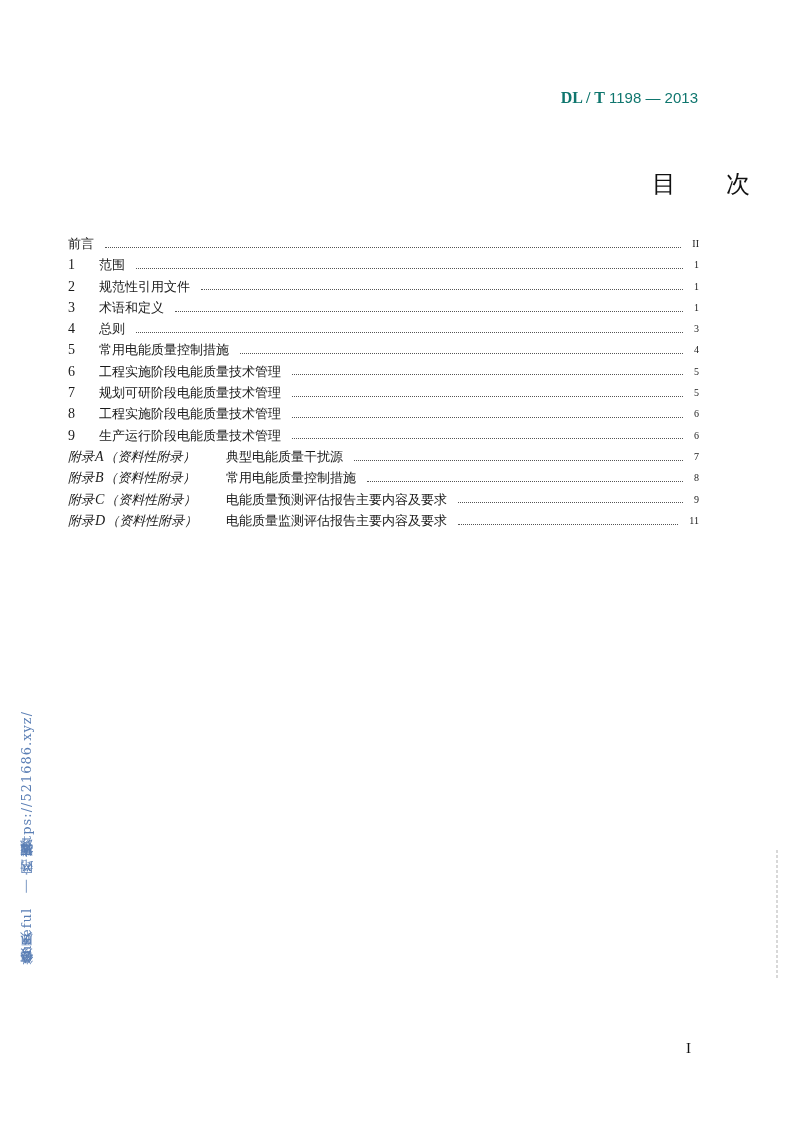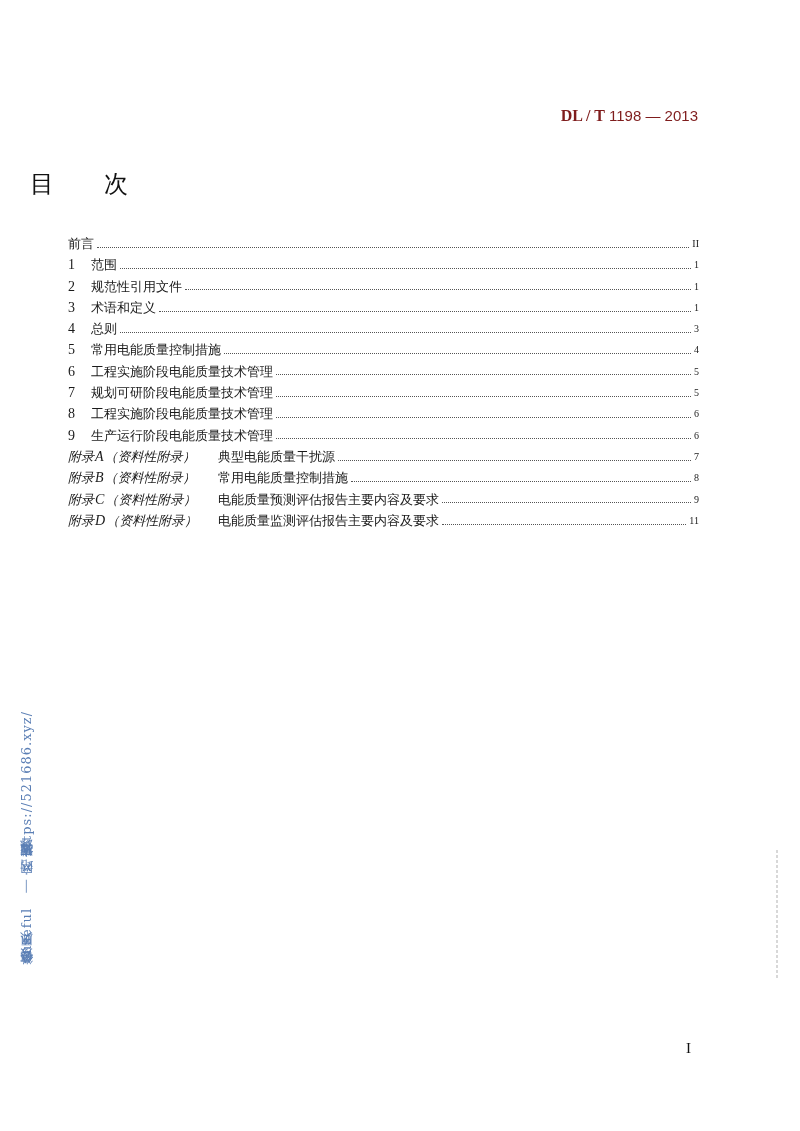--- a/index.html
+++ b/index.html
@@ -2,36 +2,36 @@
 <html><head>
 <meta charset="utf-8">
 <style>
   html, body { margin: 0; padding: 0; }
   body {
     width: 800px; height: 1131px; position: relative; overflow: hidden;
     background: #ffffff; color: #1a1a1a;
     font-family: "DejaVu Serif", "Liberation Serif", serif;
   }
   .std-code {
-    position: absolute; top: 107px; right: 102px;
-    font-family: "Liberation Sans", sans-serif; font-size: 15px; color: #7f1d1d;
+    position: absolute; top: 89px; right: 102px;
+    font-family: "Liberation Sans", sans-serif; font-size: 15px; color: #0f766e;
     white-space: nowrap;
   }
   .std-code .prefix { font-family: "Liberation Serif", serif; font-weight: bold; font-size: 16px; }
   .title {
-    position: absolute; top: 168px; left: 0; width: 800px; text-align: left;
+    position: absolute; top: 168px; left: 0; width: 800px; text-align: right;
     font-family: "DejaVu Sans", sans-serif; font-size: 24px; color: #111;
     letter-spacing: 50px; padding-left: 30px; box-sizing: border-box;
   }
   .toc {
     position: absolute; top: 233px; left: 68px; width: 631px;
   }
   .toc-row {
     display: flex; align-items: flex-start; height: 21.3px;
-    font-size: 13px; line-height: 21.3px; white-space: nowrap;
+    font-size: 13px; line-height: 21.3px; white-space: nowrap; gap: 8px;
   }
   .toc-num { width: 23px; flex: 0 0 auto; font-family: "Liberation Serif", serif; font-size: 14px; }
   .toc-label { flex: 0 0 auto; font-family: "DejaVu Sans", sans-serif; font-size: 13px; }
   .toc-appx { flex: 0 0 auto; font-family: "DejaVu Sans", sans-serif; font-size: 13px; width: 150px; font-style: italic; }
   .toc-appx .letter { font-family: "Liberation Serif", serif; font-size: 14px; padding: 0 1px; }
   .toc-leader {
     flex: 1 1 auto; margin: 0 3px; height: 1px; align-self: center;
     border-bottom: 1.5px dotted #555; position: relative; top: 3px;
   }
   .toc-page { flex: 0 0 auto; font-family: "Liberation Serif", serif; font-size: 10px; text-align: right; }

